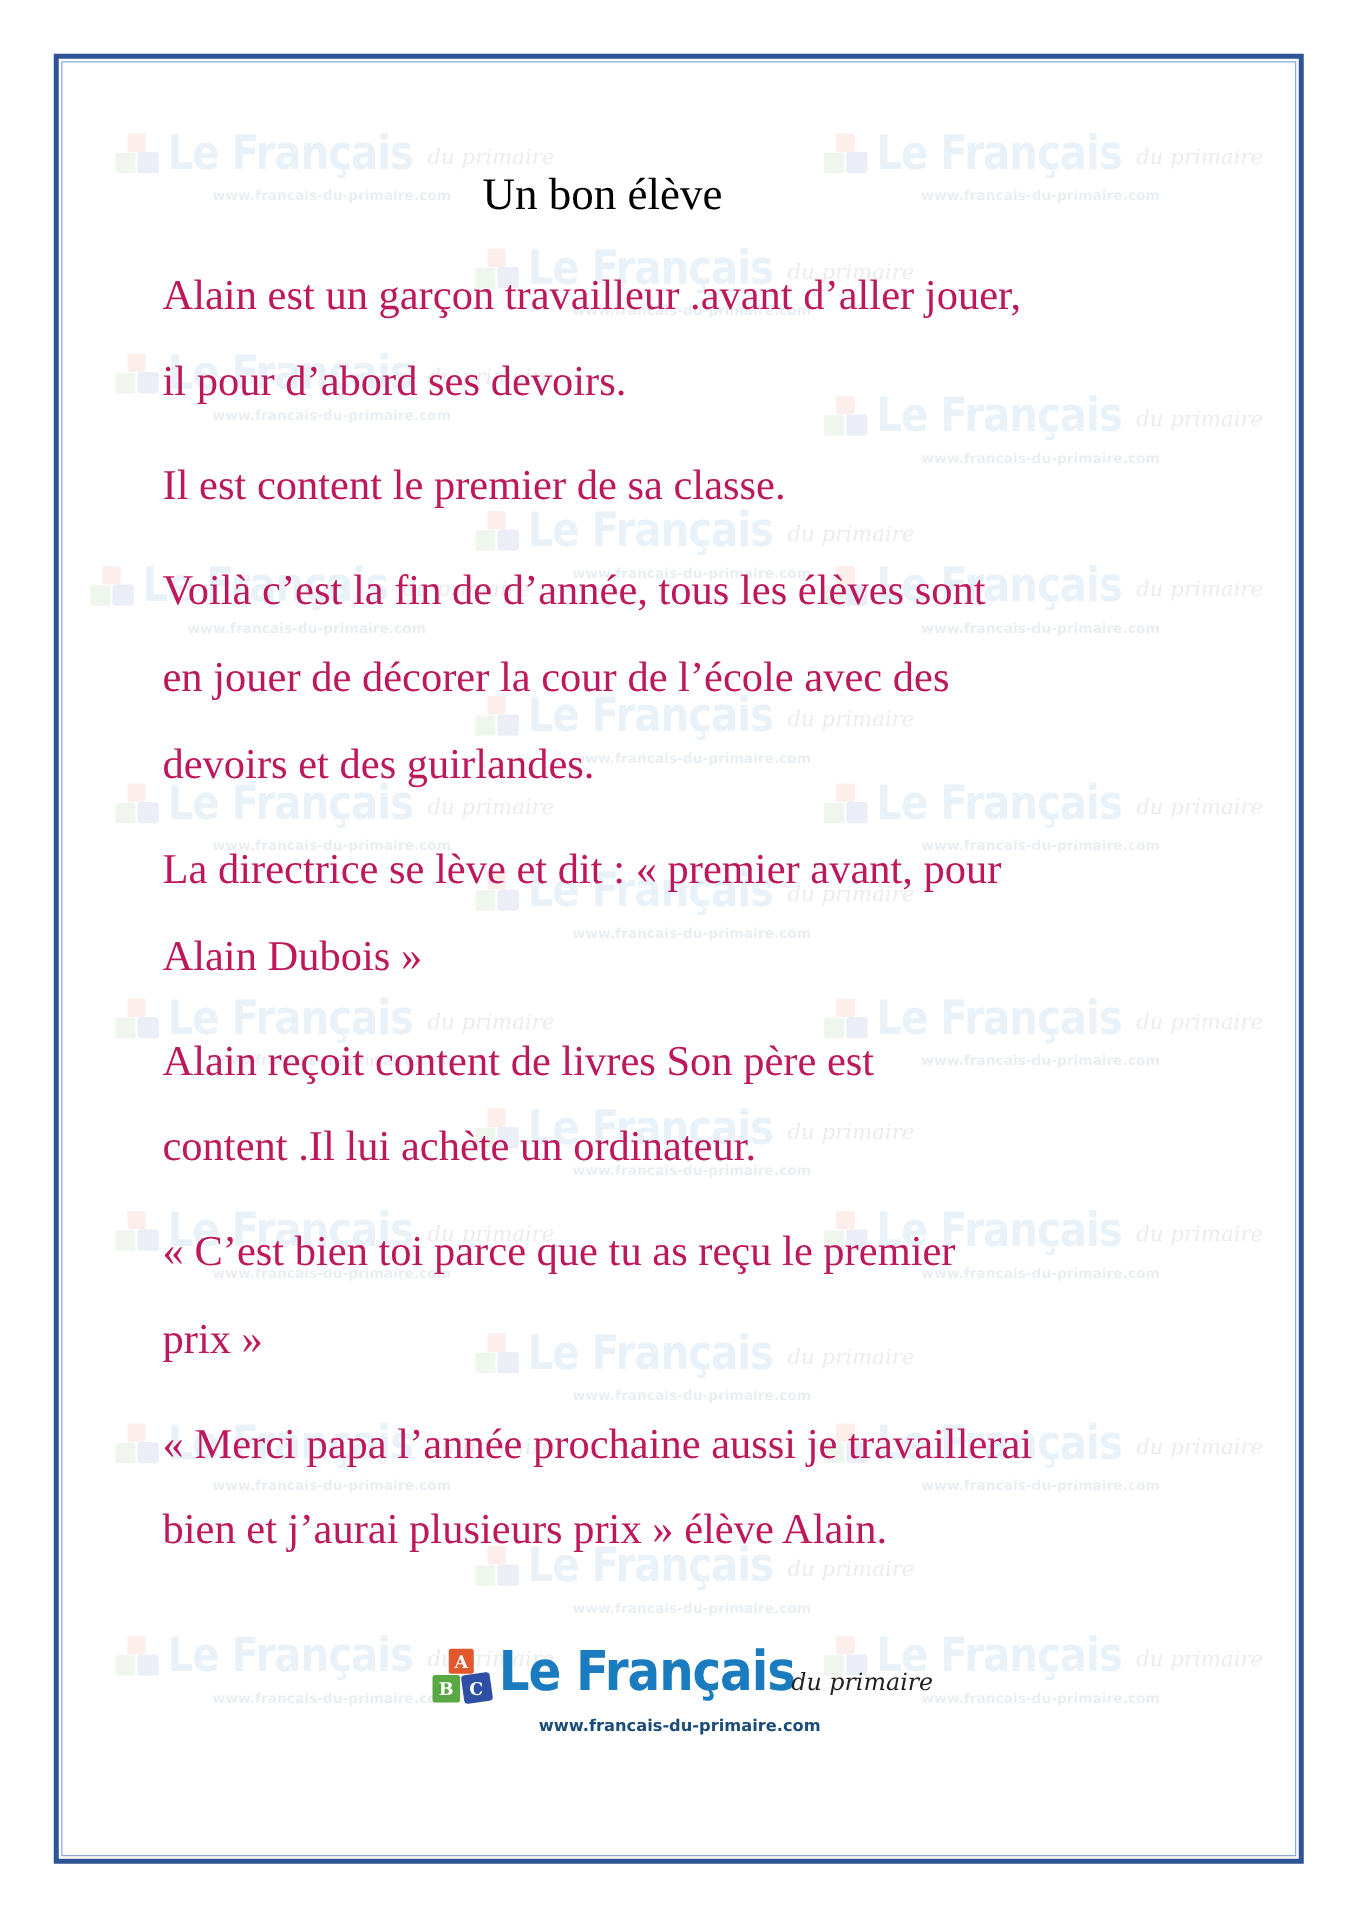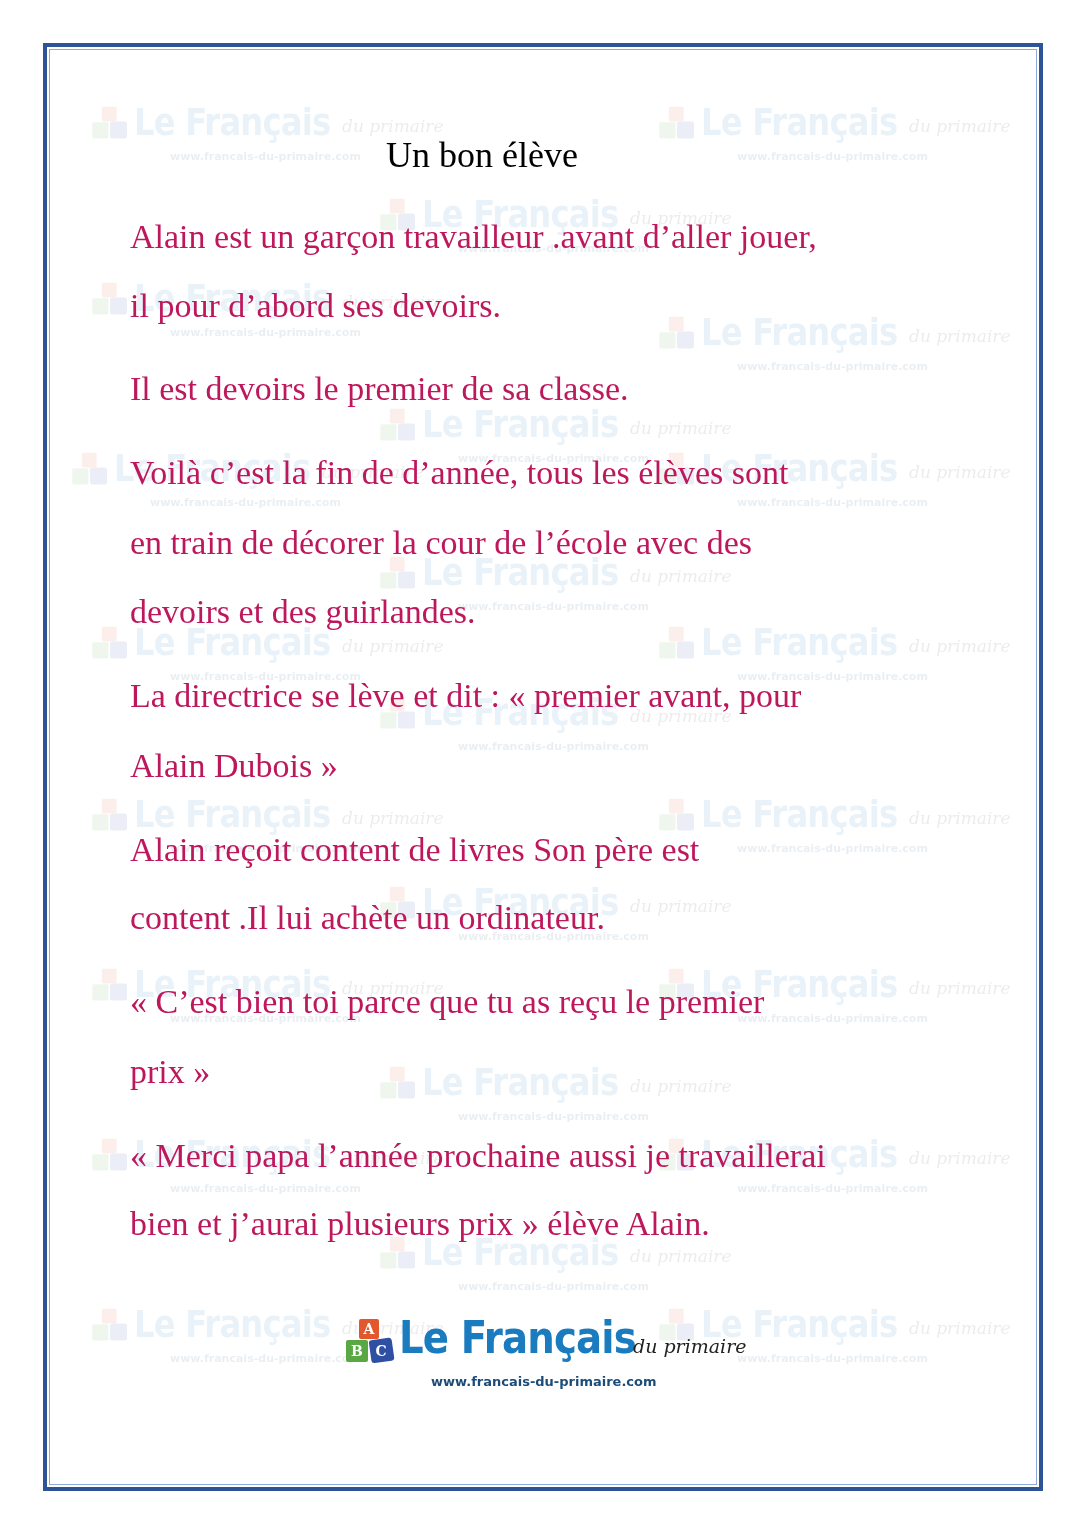--- a/index.html
+++ b/index.html
@@ -256,23 +256,23 @@
     <span class="sub">du primaire</span>
     <span class="url">www.francais-du-primaire.com</span>
   </div>
   </div>
 
 <h1 class="title" style="margin:0;font-weight:normal;">Un bon élève</h1>
 
 <div>
   <div class="line" style="top:218px">Alain est un garçon travailleur .avant d’aller jouer,</div>
   <div class="line" style="top:287px">il pour  d’abord ses devoirs.</div>
-  <div class="line" style="top:370px">Il est devoirs le premier de sa classe.</div>
+  <div class="line" style="top:370px">Il est content le premier de sa classe.</div>
   <div class="line" style="top:454px">Voilà c’est la fin de d’année, tous les élèves sont</div>
-  <div class="line" style="top:524px">en train de décorer la cour de l’école avec des</div>
+  <div class="line" style="top:524px">en jouer de décorer la cour de l’école avec des</div>
   <div class="line" style="top:593px">devoirs et des guirlandes.</div>
   <div class="line" style="top:677px">La directrice se lève et dit : « premier avant, pour</div>
   <div class="line" style="top:747px">Alain Dubois »</div>
   <div class="line" style="top:831px">Alain reçoit content de livres Son père est</div>
   <div class="line" style="top:899px">content .Il lui achète un ordinateur.</div>
   <div class="line" style="top:983px">« C’est bien toi parce que tu as reçu le premier</div>
   <div class="line" style="top:1053px">prix »</div>
   <div class="line" style="top:1137px">« Merci papa l’année prochaine aussi je travaillerai</div>
   <div class="line" style="top:1205px">bien et j’aurai plusieurs prix » élève Alain.</div>
 </div>

